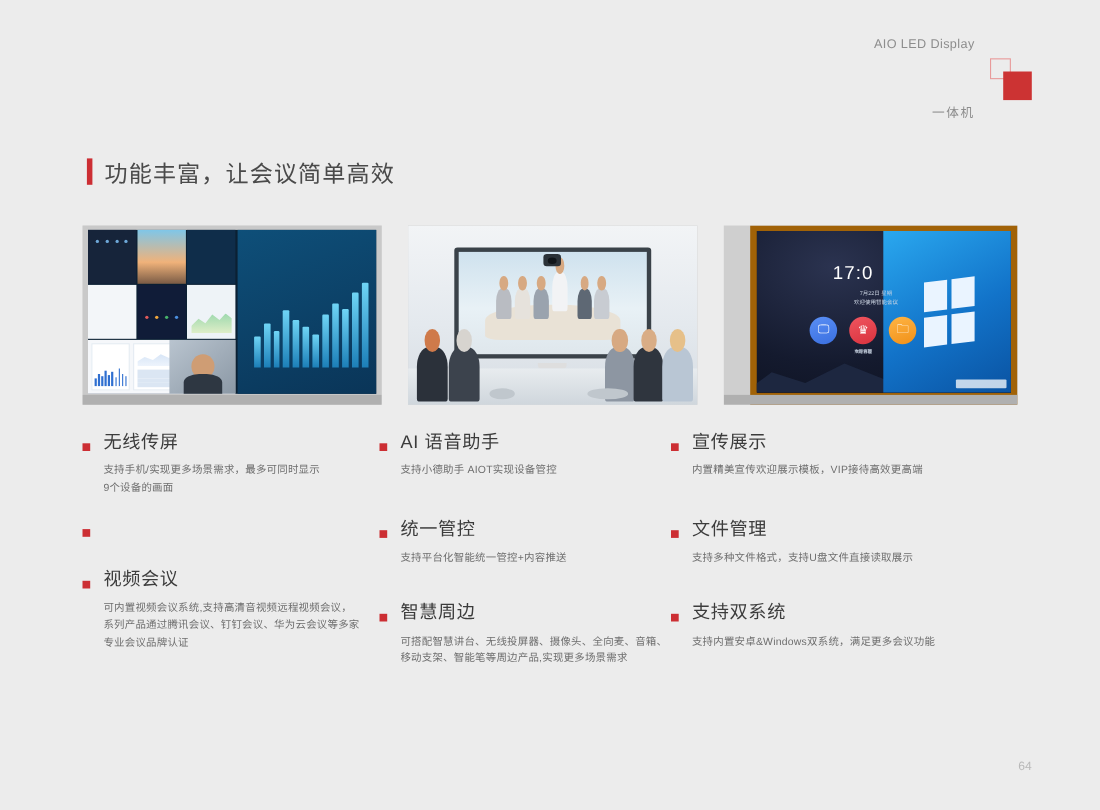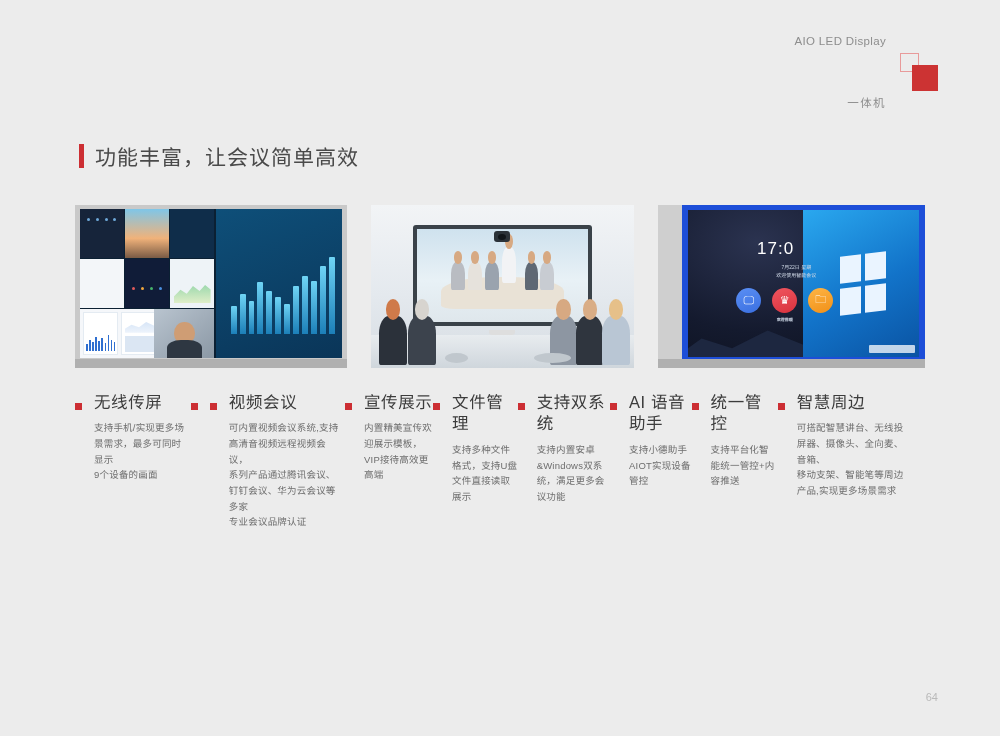--- a/index.html
+++ b/index.html
@@ -96,21 +96,21 @@
   .barTable { position:absolute; left:0; right:0; bottom:0; height:20%;
               background:linear-gradient(180deg,#e8ecef,#cfd6dc); }
   .seat { position:absolute; bottom:2%; width:10.5%; height:30%;
           border-radius:36% 36% 6% 6%; }
   .seatHead { position:absolute; top:-34%; left:24%; width:52%; height:42%;
               border-radius:50%; }
   .mic { position:absolute; bottom:3%; width:9%; height:6%;
          background:#c0c7cd; border-radius:50%; }
 
   
-  .cShell { position:absolute; inset:0; background:#1d4ed8; padding:5px 6px 11px 6px;margin-left:24px; }
+  .cShell { position:absolute; inset:0; background:#a16207; padding:5px 6px 11px 6px;margin-left:24px; }
   .cScreen { position:relative; width:100%; height:100%; overflow:hidden;
              background:#101424; }
   .cAndroid { position:absolute; inset:0;
               background:radial-gradient(ellipse at 30% 22%, #2b3350 0%, #141a2e 55%, #0b0f1c 100%); }
   .cMountain { position:absolute; left:-5%; right:-5%; bottom:0; height:30%;
                background:#1d2740; clip-path:polygon(0 100%,10% 58%,22% 80%,36% 40%,50% 72%,64% 46%,80% 76%,92% 52%,100% 100%); }
   .cWin { position:absolute; right:0; top:0; width:50%; height:100%;
           background:linear-gradient(150deg,#2aa8ef 0%,#1273c9 55%,#0a53a2 100%);
           clip-path:ellipse(118% 100% at 92% 50%); }
   .winLogo { position:absolute; left:32%; top:30%; width:40%; height:40%;
@@ -130,21 +130,21 @@
   .cLbl { position:absolute; top:28px; left:50%; transform:translateX(-50%);
           font-size:4px; color:#b9c3d2; white-space:nowrap; }
   .cBar { position:absolute; right:4px; bottom:4px; width:46px; height:8px;
           background:rgba(255,255,255,.75); border-radius:1px; }
   .cNotch { position:absolute; left:50%; bottom:-9px; transform:translateX(-50%);
             width:26px; height:5px; background:#dedede; border-radius:0 0 3px 3px; }
 
   
   .features { position:absolute; left:75px; top:392px; width:860px;
               display:grid; grid-template-columns:270px 265px 300px; column-gap:0; }
-  .col { display:flex; flex-direction:row; }
+  .col { display:flex; flex-direction:column; }
   .feat { display:grid; grid-template-columns:8px 1fr; column-gap:11px; }
   .bullet { width:7px; height:7px; background:#cc2e33; margin-top:11px; }
   .f-title { font-size:16.5px; color:#3c3c3c; letter-spacing:.6px; line-height:1.3;
              font-weight:400; margin-bottom:7px; }
   .f-desc { font-size:9.5px; color:#6e6e6e; line-height:1.65; letter-spacing:.2px; }
 
   
   .col1 .feat:nth-child(1) { margin-bottom:18px; }
   .col1 .feat:nth-child(2) { margin-bottom:29px; }
   .col2 .feat:nth-child(1) { margin-bottom:35px; }
@@ -379,44 +379,20 @@
         <span class="bullet"></span>
         <div>
           <div class="f-title">视频会议</div>
           <div class="f-desc" style="white-space:pre-line">可内置视频会议系统,支持高清音视频远程视频会议，
 系列产品通过腾讯会议、钉钉会议、华为云会议等多家
 专业会议品牌认证</div>
         </div>
       </div>
     </div>
 
-    <div class="col col2">
-      <div class="feat">
-        <span class="bullet"></span>
-        <div>
-          <div class="f-title">宣传展示</div>
-          <div class="f-desc" style="white-space:pre-line">内置精美宣传欢迎展示模板，VIP接待高效更高端</div>
-        </div>
-      </div>
-      <div class="feat">
-        <span class="bullet"></span>
-        <div>
-          <div class="f-title">文件管理</div>
-          <div class="f-desc" style="white-space:pre-line">支持多种文件格式，支持U盘文件直接读取展示</div>
-        </div>
-      </div>
-      <div class="feat">
-        <span class="bullet"></span>
-        <div>
-          <div class="f-title">支持双系统</div>
-          <div class="f-desc" style="white-space:pre-line">支持内置安卓&amp;Windows双系统，满足更多会议功能</div>
-        </div>
-      </div>
-    </div>
-
     <div class="col col3">
       <div class="feat">
         <span class="bullet"></span>
         <div>
           <div class="f-title">AI 语音助手</div>
           <div class="f-desc" style="white-space:pre-line">支持小德助手 AIOT实现设备管控</div>
         </div>
       </div>
       <div class="feat">
         <span class="bullet"></span>
@@ -427,16 +403,40 @@
       </div>
       <div class="feat">
         <span class="bullet"></span>
         <div>
           <div class="f-title">智慧周边</div>
           <div class="f-desc" style="white-space:pre-line">可搭配智慧讲台、无线投屏器、摄像头、全向麦、音箱、
 移动支架、智能笔等周边产品,实现更多场景需求</div>
         </div>
       </div>
     </div>
+
+    <div class="col col2">
+      <div class="feat">
+        <span class="bullet"></span>
+        <div>
+          <div class="f-title">宣传展示</div>
+          <div class="f-desc" style="white-space:pre-line">内置精美宣传欢迎展示模板，VIP接待高效更高端</div>
+        </div>
+      </div>
+      <div class="feat">
+        <span class="bullet"></span>
+        <div>
+          <div class="f-title">文件管理</div>
+          <div class="f-desc" style="white-space:pre-line">支持多种文件格式，支持U盘文件直接读取展示</div>
+        </div>
+      </div>
+      <div class="feat">
+        <span class="bullet"></span>
+        <div>
+          <div class="f-title">支持双系统</div>
+          <div class="f-desc" style="white-space:pre-line">支持内置安卓&amp;Windows双系统，满足更多会议功能</div>
+        </div>
+      </div>
+    </div>
   </div>
 
   <div class="pageno">64</div>
 </div>
 
 </body></html>

